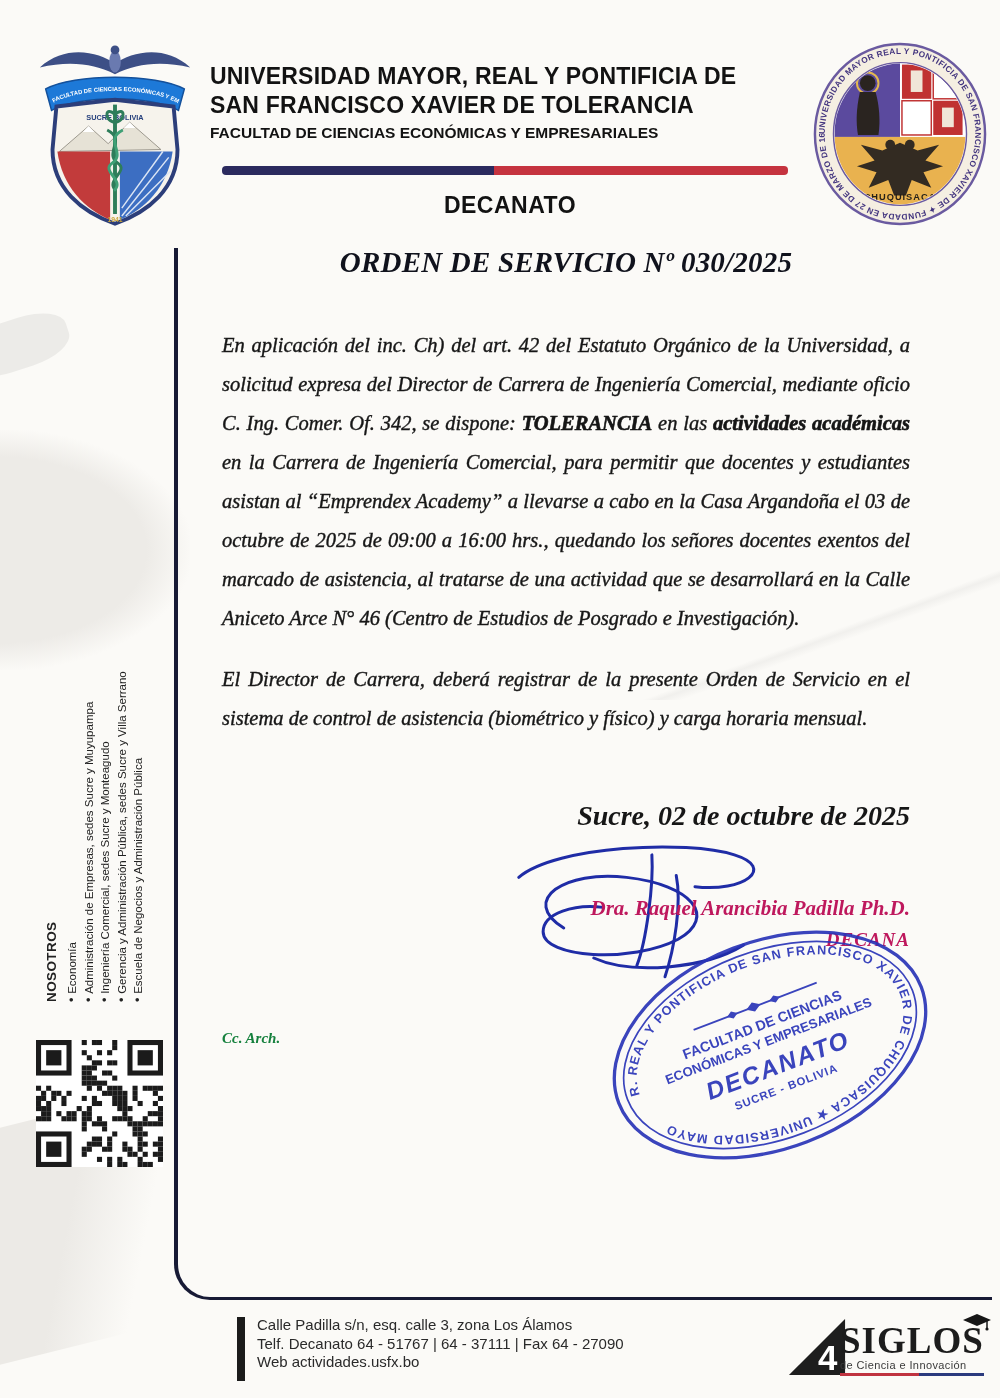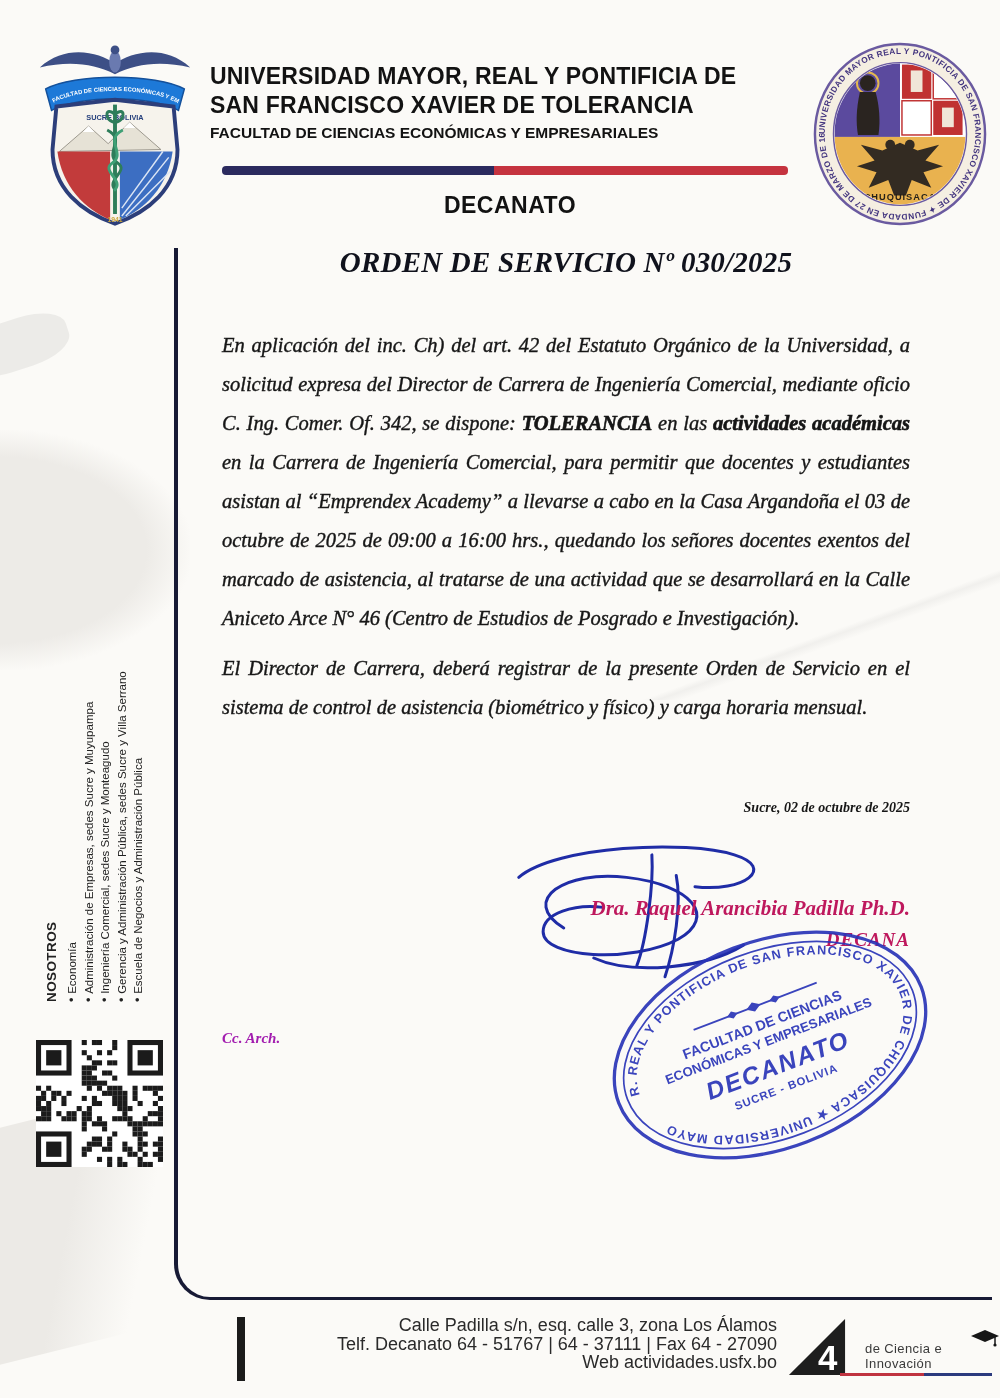--- a/index.html
+++ b/index.html
@@ -36,65 +36,65 @@
     font-size:29px; letter-spacing:.2px; color:#10121c; }
   .rule-frame { position:absolute; left:174px; top:248px; width:818px; height:1052px;
     border-left:4px solid #171a35; border-bottom:3px solid #171a35;
     border-bottom-left-radius:36px; }
 
   
   .order-body { position:absolute; left:222px; top:326px; width:688px;
     font-family:"Liberation Serif", serif; font-style:italic;
     font-size:20.5px; line-height:39px; color:#161616; text-align:justify;
     -webkit-text-stroke:0.4px #1a1a1a; }
-  .order-body p + p { margin-top:11px; }
+  .order-body p + p { margin-top:22px; }
   .order-body b { font-weight:bold; -webkit-text-stroke:0.6px #111; }
   .date-line { position:absolute; left:222px; top:800px; width:688px; text-align:right;
     font-family:"Liberation Serif", serif; font-style:italic; font-weight:bold;
-    font-size:14px; color:#161616; }
+    font-size:28px; color:#161616; }
 
   
   .signature-svg { position:absolute; left:440px; top:838px; width:420px; height:150px; }
   .signer { position:absolute; left:222px; top:896px; width:688px; text-align:right;
     font-family:"Liberation Serif", serif; font-style:italic; font-weight:bold; color:#be185d; }
   .signer-name { font-size:21px; }
   .signer-title { font-size:19px; letter-spacing:1px; margin-top:8px; }
 
   .stamp { position:absolute; left:592px; top:932px; width:356px; height:226px;
     transform:rotate(-21deg); opacity:.92; }
 
   .cc-note { position:absolute; left:222px; top:1030px;
-    font-family:"Liberation Serif", serif; font-style:italic; font-weight:bold; font-size:15px; color:#a21caf; }
+    font-family:"Liberation Serif", serif; font-style:italic; font-weight:bold; font-size:15px; color:#15803d; }
 
   
   .sidebar { position:absolute; left:44px; top:1002px; width:430px;
     transform:rotate(-90deg); transform-origin:0 0; color:#222; }
   .sidebar-heading { font-size:13.5px; font-weight:bold; letter-spacing:.4px; margin-bottom:5px; }
   .sidebar ul { list-style:none; }
   .sidebar li { font-size:11.5px; line-height:15.5px; white-space:nowrap; }
   .sidebar li::before { content:"\2022\00a0"; font-size:13px; }
 
   .qr { position:absolute; left:36px; top:1040px; width:127px; height:127px; background:#fff; }
   .qr svg { width:100%; height:100%; fill:#1b1b1b; }
 
   
   .contact-bar { position:absolute; left:237px; top:1317px; width:8px; height:64px; background:#1b1b1b; }
   .contact { position:absolute; left:257px; top:1312px; width:520px; color:#1f1f1f; }
   .contact-heading { font-size:18px; font-weight:bold; letter-spacing:.6px; }
-  .contact-line { font-size:18px; line-height:18.5px; color:#2a2a2a;text-align:right; }
+  .contact-line { font-size:15px; line-height:18.5px; color:#2a2a2a; }
   .contact-line:first-of-type { margin-top:4px; }
 
   .siglos { position:absolute; left:788px; top:1318px; width:204px; }
   .siglos-row { display:flex; align-items:flex-end; }
   .siglos-four { width:58px; height:58px; flex:none; margin-right:-6px; }
   .siglos-main { position:relative; }
   .siglos-word { font-family:"Liberation Serif", serif; font-weight:bold; font-size:37px;
     line-height:34px; letter-spacing:1px; color:#1c1c1c; }
   .siglos-cap { position:absolute; right:-8px; top:-12px; width:30px; height:20px; }
-  .siglos-tagline { font-size:13px; color:#3a3a3a; letter-spacing:.4px; margin-top:1px;margin-left:25px; }
+  .siglos-tagline { font-size:11px; color:#3a3a3a; letter-spacing:.4px; margin-top:1px; }
   .siglos-underline { height:3px; margin-top:2px;
     background:linear-gradient(to right, #c03340 0 55%, #2b3a7e 55% 100%); }
 </style>
 </head>
 <body>
 
 <div class="page">
 
   <div class="scan-blob-1"></div>
   <div class="scan-blob-2"></div>
@@ -415,20 +415,21 @@
     <div class="contact-line">Web actividades.usfx.bo</div>
   </div>
 
   <div class="siglos">
     <div class="siglos-row">
       <svg class="siglos-four" viewBox="0 0 60 60">
         <polygon points="1,59 59,59 59,1" fill="#1e1e1e"></polygon>
         <text x="41" y="54" text-anchor="middle" font-size="36" font-weight="bold" fill="#ffffff" font-family="Liberation Sans, sans-serif">4</text>
       </svg>
       <div class="siglos-main">
+        <span class="siglos-word">SIGLOS</span>
         <svg class="siglos-cap" viewBox="0 0 30 20">
           <polygon points="15,2 29,8 15,14 1,8" fill="#161616"></polygon>
           <path d="M25,9 V16" stroke="#161616" stroke-width="1.5"></path>
             <circle cx="25" cy="17" r="1.6" fill="#161616"></circle>
         </svg>
         <div class="siglos-tagline">de Ciencia e Innovación</div>
         <div class="siglos-underline"></div>
       </div>
     </div>
   </div>

